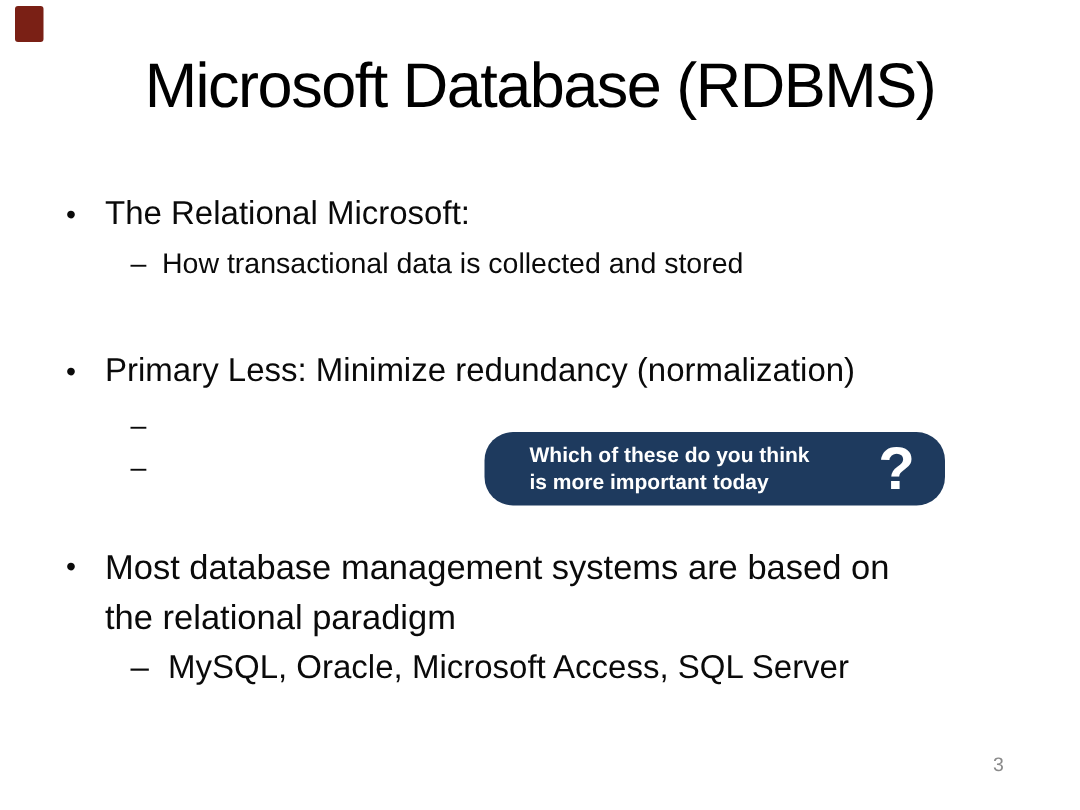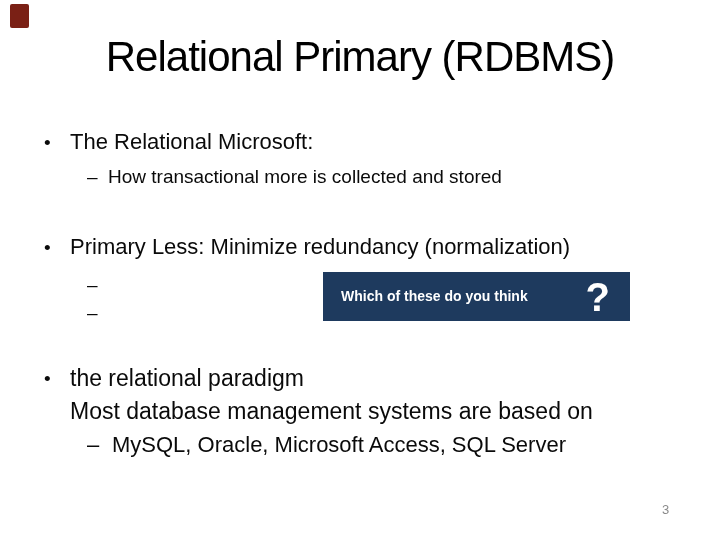--- a/index.html
+++ b/index.html
@@ -63,29 +63,29 @@
   #sub2b   { top: 302px; }
   #bullet3 { top: 362px; font-size: 23px; line-height: 33px; align-items: flex-start; }
   #bullet3 .marker-dot { line-height: 33px; }
   #sub3    { top: 432px; font-size: 22px; }
   #sub3 .marker-dash { width: 25px; flex: 0 0 25px; }
   .wrap-lines span { display: block; }
 
   .callout {
     position: absolute;
     left: 323px;
-    top: 272px;
+    top: 288px;
     width: 307px;
     height: 49px;
     background: #1e3a5e;
-    border-radius: 0;
+    border-radius: 19px;
     display: flex;
     align-items: center;
     box-sizing: border-box;
-    padding-left: 18px;
+    padding-left: 30px;
   }
   .callout-text {
     color: #ffffff;
     font-size: 14px;
     font-weight: bold;
     line-height: 17.5px;
   }
   .callout-text span { display: block; }
   .question-mark {
     margin-left: auto;
@@ -103,57 +103,58 @@
     color: #8a8a8a;
   }
 </style>
 </head>
 <body>
 
 <div class="slide">
 
   <div class="corner-accent"></div>
 
-  <div class="slide-title">Relational Primary (RDBMS)</div>
+  <div class="slide-title">Microsoft Database (RDBMS)</div>
 
   <div class="line lvl1" id="bullet1">
     <span class="marker-dot">•</span>
     <span>The Relational Microsoft:</span>
   </div>
 
   <div class="line lvl2" id="sub1">
     <span class="marker-dash">–</span>
-    <span>How transactional more is collected and stored</span>
+    <span>How transactional data is collected and stored</span>
   </div>
 
   <div class="line lvl1" id="bullet2">
     <span class="marker-dot">•</span>
     <span>Primary Less: Minimize redundancy (normalization)</span>
   </div>
 
   <div class="line lvl2" id="sub2a">
     <span class="marker-dash">–</span>
   </div>
 
   <div class="line lvl2" id="sub2b">
     <span class="marker-dash">–</span>
   </div>
 
   <div class="callout">
     <div class="callout-text">
       <span>Which of these do you think</span>
+      <span>is more important today</span>
     </div>
     <div class="question-mark">?</div>
   </div>
 
   <div class="line lvl1" id="bullet3">
     <span class="marker-dot">•</span>
     <span class="wrap-lines">
+      <span>Most database management systems are based on</span>
       <span>the relational paradigm</span>
-      <span>Most database management systems are based on</span>
     </span>
   </div>
 
   <div class="line lvl2" id="sub3">
     <span class="marker-dash">–</span>
     <span>MySQL, Oracle, Microsoft Access, SQL Server</span>
   </div>
 
   <div class="page-number">3</div>
 

